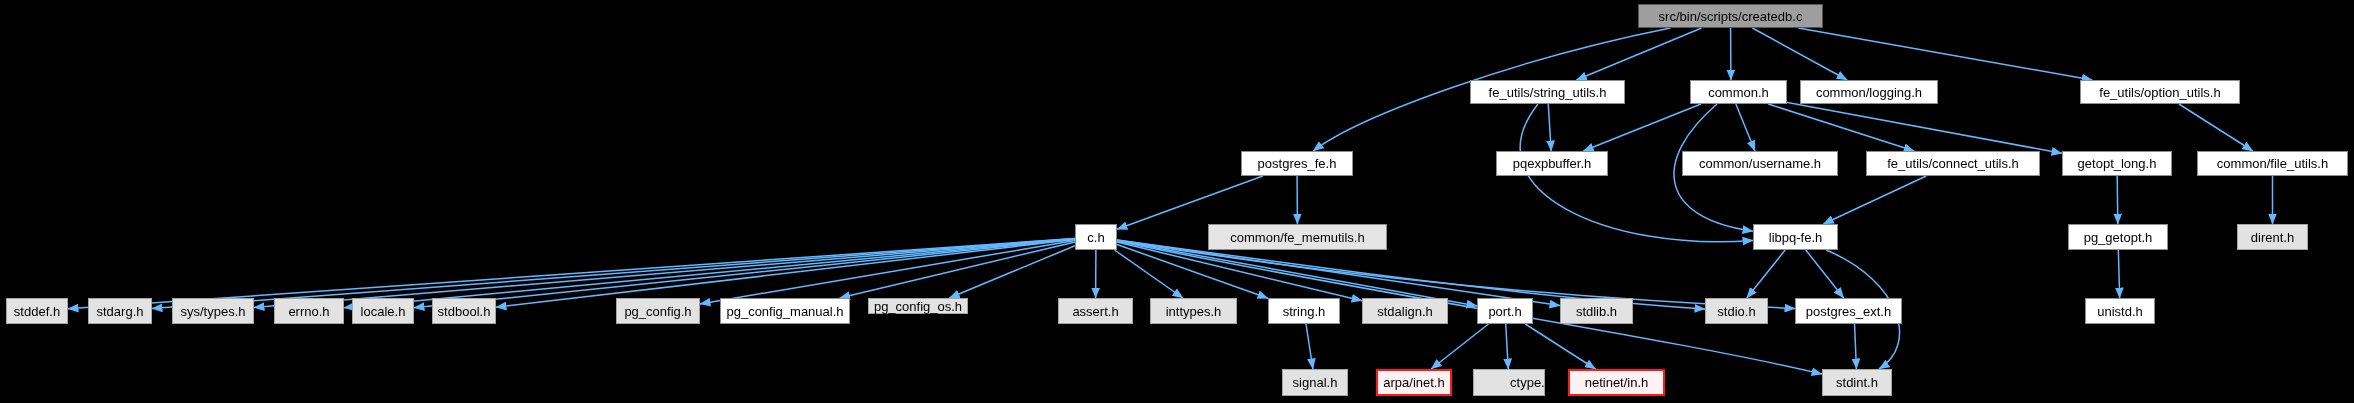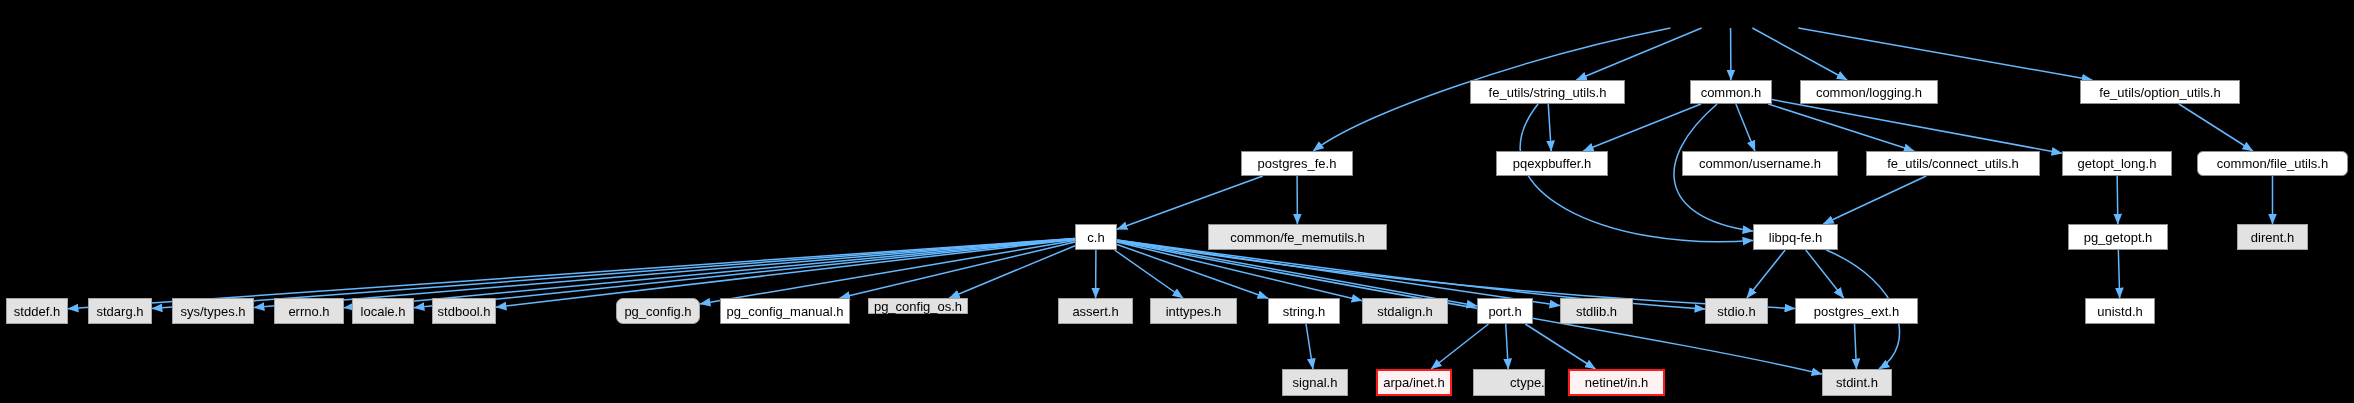--- a/index.html
+++ b/index.html
@@ -61,24 +61,27 @@
       <path d="M1117,240.1048951048951 L1560,305.6033966033966" fill="none" stroke="#63b8ff" stroke-width="1.5" marker-end="url(#arrow)"></path>
       <path d="M1117,239.89370078740157 C1350,272 1560,300 1705,309.0368271954674" fill="none" stroke="#63b8ff" stroke-width="1.5" marker-end="url(#arrow)"></path>
       <path d="M1117,240.42045454545453 C1360,280 1600,300 1795,308.4448818897638" fill="none" stroke="#63b8ff" stroke-width="1.5" marker-end="url(#arrow)"></path>
       <path d="M1117,241.2887323943662 C1380,295 1680,340 1822,374.0960451977401" fill="none" stroke="#63b8ff" stroke-width="1.5" marker-end="url(#arrow)"></path>
       <path d="M1306,324 L1312.923076923077,369" fill="none" stroke="#63b8ff" stroke-width="1.5" marker-end="url(#arrow)"></path>
       <path d="M1488.4545454545455,324 L1431.1818181818182,369" fill="none" stroke="#63b8ff" stroke-width="1.5" marker-end="url(#arrow)"></path>
       <path d="M1505.7272727272727,324 L1508.2447552447552,369" fill="none" stroke="#63b8ff" stroke-width="1.5" marker-end="url(#arrow)"></path>
       <path d="M1525.2727272727273,324 L1595.4475524475524,369" fill="none" stroke="#63b8ff" stroke-width="1.5" marker-end="url(#arrow)"></path>
       <path d="M1854.5454545454545,324 L1856.4335664335665,369" fill="none" stroke="#63b8ff" stroke-width="1.5" marker-end="url(#arrow)"></path>
     </svg>
+<div class="node root" style="left: 1638px; top: 4px; width: 185px; height: 24px; background: rgb(158, 158, 158); border-color: rgb(84, 84, 84); border-width: 1px;">
+      <span>src/bin/scripts/createdb.c</span>
+    </div>
     <div class="node doc" style="left: 1470px; top: 80px; width: 155px; height: 24px; background: rgb(255, 255, 255); border-color: rgb(143, 143, 143); border-width: 1px;">
       <span>fe_utils/string_utils.h</span>
     </div>
-    <div class="node doc" style="left: 1690px; top: 80px; width: 82px; height: 24px; background: rgb(255, 255, 255); border-color: rgb(143, 143, 143); border-width: 1px;">
+    <div class="node doc" style="left: 1690px; top: 80px; width: 97px; height: 24px; background: rgb(255, 255, 255); border-color: rgb(143, 143, 143); border-width: 1px;">
       <span>common.h</span>
     </div>
     <div class="node doc" style="left: 1800px; top: 80px; width: 138px; height: 24px; background: rgb(255, 255, 255); border-color: rgb(143, 143, 143); border-width: 1px;">
       <span>common/logging.h</span>
     </div>
     <div class="node doc" style="left: 2080px; top: 80px; width: 160px; height: 24px; background: rgb(255, 255, 255); border-color: rgb(143, 143, 143); border-width: 1px;">
       <span>fe_utils/option_utils.h</span>
     </div>
     <div class="node doc" style="left: 1241px; top: 151px; width: 112px; height: 25px; background: rgb(255, 255, 255); border-color: rgb(143, 143, 143); border-width: 1px;">
       <span>postgres_fe.h</span>
@@ -88,21 +91,21 @@
     </div>
     <div class="node doc" style="left: 1866px; top: 151px; width: 174px; height: 25px; background: rgb(255, 255, 255); border-color: rgb(143, 143, 143); border-width: 1px;">
       <span>fe_utils/connect_utils.h</span>
     </div>
     <div class="node doc" style="left: 1682px; top: 151px; width: 156px; height: 25px; background: rgb(255, 255, 255); border-color: rgb(143, 143, 143); border-width: 1px;">
       <span>common/username.h</span>
     </div>
     <div class="node doc" style="left: 2062px; top: 151px; width: 110px; height: 25px; background: rgb(255, 255, 255); border-color: rgb(143, 143, 143); border-width: 1px;">
       <span>getopt_long.h</span>
     </div>
-    <div class="node doc" style="left: 2197px; top: 151px; width: 151px; height: 25px; background: rgb(255, 255, 255); border-color: rgb(143, 143, 143); border-width: 1px; border-radius: 6px;">
+    <div class="node doc" style="left: 2197px; top: 151px; width: 151px; height: 25px; background: rgb(255, 255, 255); border-color: rgb(143, 143, 143); border-width: 1px;">
       <span>common/file_utils.h</span>
     </div>
     <div class="node doc" style="left: 1075px; top: 224px; width: 42px; height: 26px; background: rgb(255, 255, 255); border-color: rgb(143, 143, 143); border-width: 1px;">
       <span>c.h</span>
     </div>
     <div class="node doc" style="left: 1208px; top: 224px; width: 179px; height: 26px; background: #e5e5e5; border-color: rgb(143, 143, 143); border-width: 1px;">
       <span>common/fe_memutils.h</span>
     </div>
     <div class="node doc" style="left: 1753px; top: 224px; width: 85px; height: 26px; background: rgb(255, 255, 255); border-color: rgb(143, 143, 143); border-width: 1px;">
       <span>libpq-fe.h</span>
@@ -124,21 +127,21 @@
     </div>
     <div class="node sys" style="left: 274px; top: 298px; width: 70px; height: 26px; background: rgb(226, 226, 226); border-color: rgb(165, 165, 165); border-width: 1px;">
       <span>errno.h</span>
     </div>
     <div class="node sys" style="left: 352px; top: 298px; width: 62px; height: 26px; background: rgb(226, 226, 226); border-color: rgb(165, 165, 165); border-width: 1px;">
       <span>locale.h</span>
     </div>
     <div class="node sys" style="left: 432px; top: 298px; width: 64px; height: 26px; background: rgb(226, 226, 226); border-color: rgb(165, 165, 165); border-width: 1px;">
       <span>stdbool.h</span>
     </div>
-    <div class="node sys" style="left: 616px; top: 298px; width: 84px; height: 26px; background: rgb(226, 226, 226); border-color: rgb(165, 165, 165); border-width: 1px; border-radius: 7px;">
+    <div class="node sys" style="left: 616px; top: 298px; width: 84px; height: 26px; background: rgb(226, 226, 226); border-color: rgb(165, 165, 165); border-width: 1px;">
       <span>pg_config.h</span>
     </div>
     <div class="node doc" style="left: 720px; top: 298px; width: 130px; height: 26px; background: rgb(255, 255, 255); border-color: rgb(143, 143, 143); border-width: 1px;">
       <span>pg_config_manual.h</span>
     </div>
     <div class="node sys" style="left: 868px; top: 298px; width: 100px; height: 16px; background: rgb(226, 226, 226); border-color: rgb(165, 165, 165); border-width: 1px;">
       <span>pg_config_os.h</span>
     </div>
     <div class="node sys" style="left: 1058px; top: 298px; width: 75px; height: 26px; background: rgb(226, 226, 226); border-color: rgb(165, 165, 165); border-width: 1px;">
       <span>assert.h</span>
@@ -154,21 +157,21 @@
     </div>
     <div class="node doc" style="left: 1477px; top: 298px; width: 56px; height: 26px; background: rgb(255, 255, 255); border-color: rgb(143, 143, 143); border-width: 1px;">
       <span>port.h</span>
     </div>
     <div class="node sys" style="left: 1560px; top: 298px; width: 73px; height: 26px; background: rgb(226, 226, 226); border-color: rgb(165, 165, 165); border-width: 1px;">
       <span>stdlib.h</span>
     </div>
     <div class="node sys" style="left: 1705px; top: 298px; width: 63px; height: 26px; background: rgb(226, 226, 226); border-color: rgb(165, 165, 165); border-width: 1px;">
       <span>stdio.h</span>
     </div>
-    <div class="node doc" style="left: 1795px; top: 298px; width: 123px; height: 26px; background: rgb(255, 255, 255); border-color: rgb(143, 143, 143); border-width: 1px;">
+    <div class="node doc" style="left: 1795px; top: 298px; width: 107px; height: 26px; background: rgb(255, 255, 255); border-color: rgb(143, 143, 143); border-width: 1px;">
       <span>postgres_ext.h</span>
     </div>
     <div class="node doc" style="left: 2085px; top: 298px; width: 70px; height: 26px; background: rgb(255, 255, 255); border-color: rgb(143, 143, 143); border-width: 1px;">
       <span>unistd.h</span>
     </div>
     <div class="node sys" style="left: 1282px; top: 369px; width: 66px; height: 27px; background: rgb(226, 226, 226); border-color: rgb(165, 165, 165); border-width: 1px;">
       <span>signal.h</span>
     </div>
     <div class="node trunc" style="left: 1376px; top: 369px; width: 76px; height: 27px; background: rgb(255, 242, 242); border-color: rgb(255, 26, 26); border-width: 2px;">
       <span>arpa/inet.h</span>

